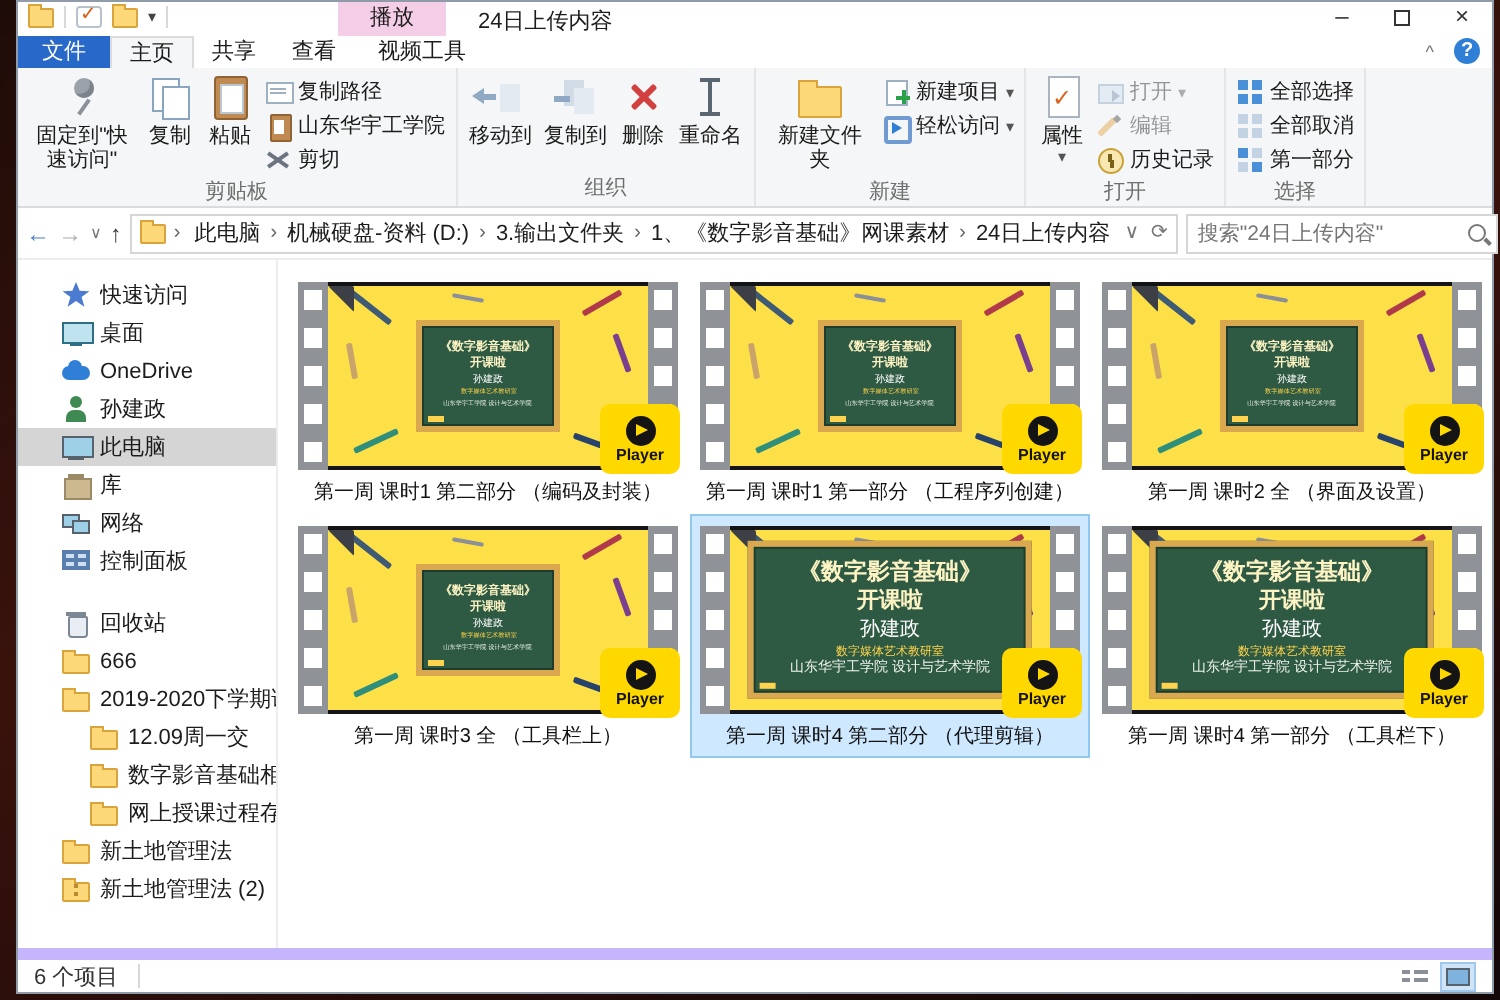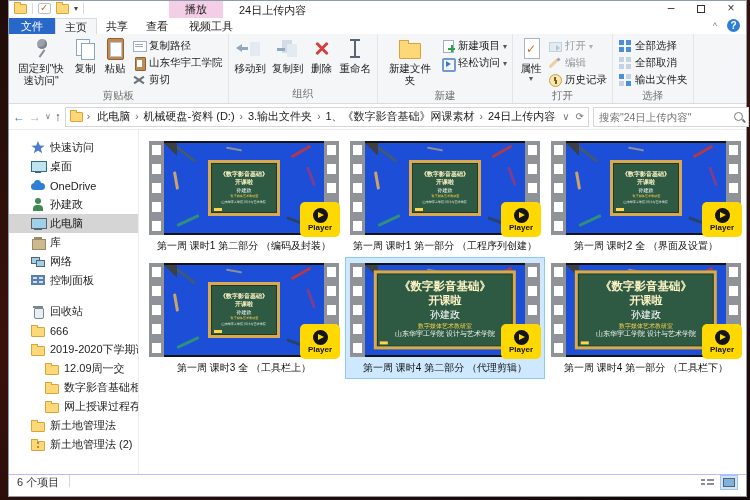--- a/index.html
+++ b/index.html
@@ -159,21 +159,21 @@
   .nic-zip-folder::after { left:5px; top:0; bottom:0; width:2px;
     background:repeating-linear-gradient(180deg,#b98a2e 0 2px,transparent 2px 4px); }
   
   .files { flex:1; padding:6px 0 0 6px; display:grid; grid-template-columns:repeat(3,201px); grid-auto-rows:max-content; row-gap:2px; align-content:start; }
   .tile { width:198px; padding:5px 3px 3px; }
   .tile.selected { background:#cde8ff; outline:1px solid #90c8f0; }
   .film { position:relative; width:190px; height:94px; background:#141414; padding:2px 15px; margin:0 auto; }
   .holes { position:absolute; top:0; bottom:0; width:15px; border-left:3px solid #8f9296; border-right:3px solid #8f9296;
     background:repeating-linear-gradient(180deg,#8f9296 0 4px,#ffffff 4px 14px,#8f9296 14px 19px); }
   .hl { left:0; } .hr { right:0; }
-  .scene { width:100%; height:100%; background:#1d4ed8; position:relative; overflow:hidden; }
+  .scene { width:100%; height:100%; background:#fde047; position:relative; overflow:hidden; }
   .st { position:absolute; border-radius:1px; }
   .s1 { width:26px; height:3px; background:#3e5a75; top:9px; left:8px; transform:rotate(38deg); }
   .s2 { width:22px; height:3px; background:#b0394a; top:7px; right:12px; transform:rotate(-30deg); }
   .s3 { width:24px; height:3px; background:#2f8f7a; bottom:11px; left:12px; transform:rotate(-25deg); }
   .s4 { width:28px; height:3px; background:#27436b; bottom:9px; right:10px; transform:rotate(20deg); }
   .s5 { width:18px; height:3px; background:#c9a36a; top:36px; left:3px; transform:rotate(80deg); }
   .s6 { width:16px; height:2px; background:#8a8f98; top:5px; left:62px; transform:rotate(10deg); }
   .s7 { width:20px; height:3px; background:#7a3f8f; top:32px; right:3px; transform:rotate(70deg); }
   .s8 { width:0; height:0; border-left:13px solid transparent; border-top:13px solid #3c3f46; top:0; left:0; background:transparent; }
   .board { position:absolute; left:50%; top:50%; transform:translate(-50%,-50%); width:72px; height:56px;
@@ -193,21 +193,21 @@
   .tile.big .b4 { font-size:6px; transform:none; margin-top:2px; }
   .tile.big .b5 { font-size:7px; transform:none; }
   .badge { position:absolute; right:-1px; bottom:-2px; width:40px; height:35px; background:#ffd800; border-radius:5px;
     display:flex; flex-direction:column; align-items:center; justify-content:center; gap:1px; z-index:2; }
   .bcir { width:15px; height:15px; background:#141414; border-radius:50%; position:relative; display:block; }
   .btri { position:absolute; left:5.5px; top:4px; width:0; height:0;
     border-left:6px solid #ffd800; border-top:3.5px solid transparent; border-bottom:3.5px solid transparent; }
   .btxt { font-size:8px; font-weight:bold; color:#141414; line-height:1; }
   .caption { margin-top:4px; font-size:10px; text-align:center; color:#111; white-space:nowrap; overflow:hidden; }
   
-  .statusbar { height:22px; border-top:1px solid #c4b5fd; display:flex; align-items:flex-start; padding:0 8px; flex:none; }
+  .statusbar { height:22px; border-top:6px solid #c4b5fd; display:flex; align-items:center; padding:0 8px; flex:none; }
   .status-count { font-size:11px; color:#333; }
   .status-sep { width:1px; height:12px; background:#d8d8d8; margin-left:10px; }
   .status-spacer { flex:1; }
   .viewbtn { width:18px; height:15px; margin-left:4px; position:relative; border:1px solid transparent; }
   .viewbtn.active { background:#cfe5f7; border-color:#9fc8ef; }
   .vb-details { background:linear-gradient(#8a8f98,#8a8f98) 2px 3px/4px 2px no-repeat,linear-gradient(#8a8f98,#8a8f98) 8px 3px/7px 2px no-repeat,
     linear-gradient(#8a8f98,#8a8f98) 2px 7px/4px 2px no-repeat,linear-gradient(#8a8f98,#8a8f98) 8px 7px/7px 2px no-repeat; }
   .vb-thumbs::before { content:""; position:absolute; left:2px; top:2px; right:2px; bottom:2px; background:#7fb2dd; border:1px solid #58626c; }
 </style>
 </head>
@@ -354,21 +354,21 @@
           <div class="sbtn">
             <span class="sic sic-selall"></span>
             <span>全部选择</span>
           </div>
           <div class="sbtn">
             <span class="sic sic-selnone"></span>
             <span>全部取消</span>
           </div>
           <div class="sbtn">
             <span class="sic sic-selinv"></span>
-            <span>输出文件夹</span>
+            <span>第一部分</span>
           </div>
         </div>
       </div>
       <div class="rg-label">选择</div>
     </div>
   </div>
 
   <div class="addrrow">
     <span class="navbtn back">←</span>
     <span class="navbtn disabled">→</span>

